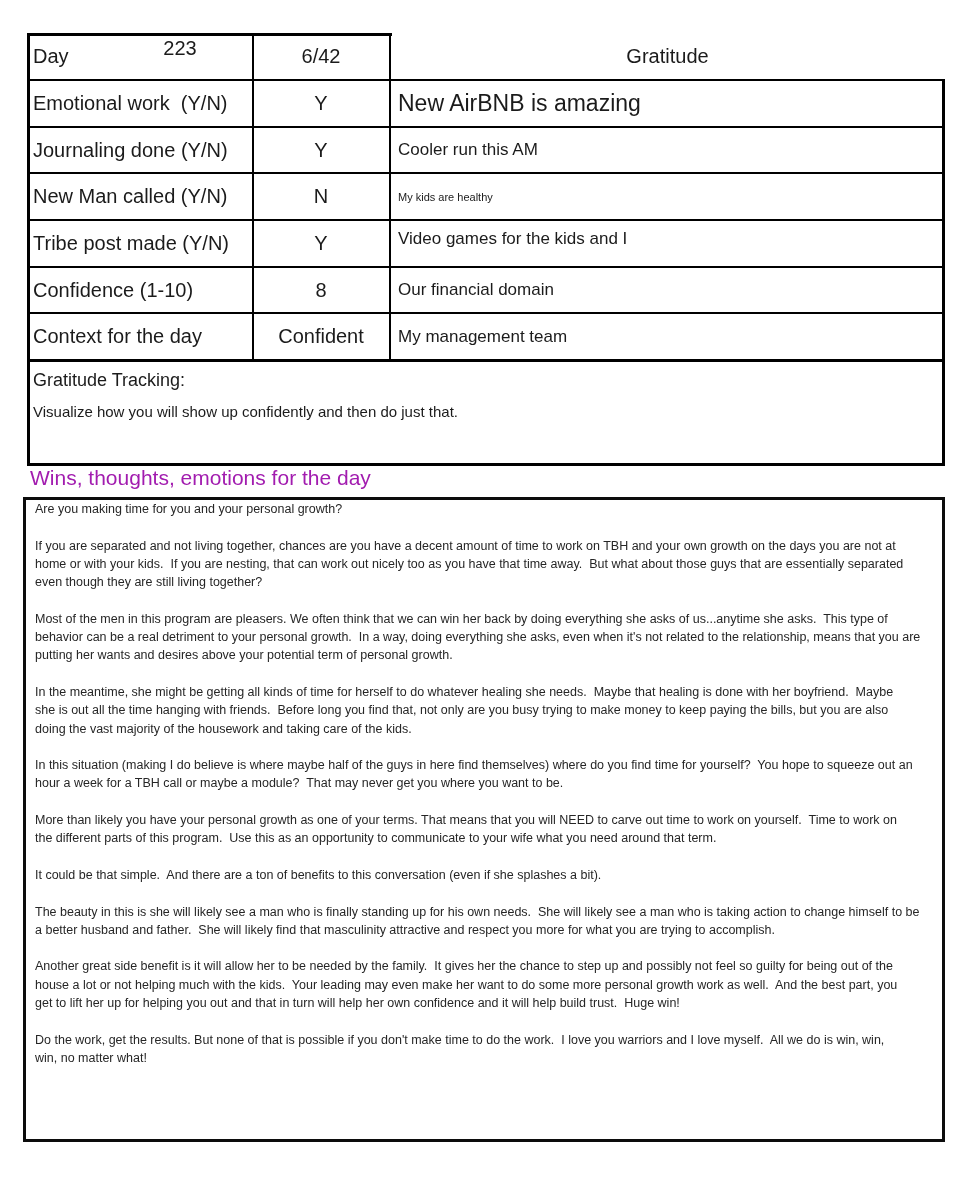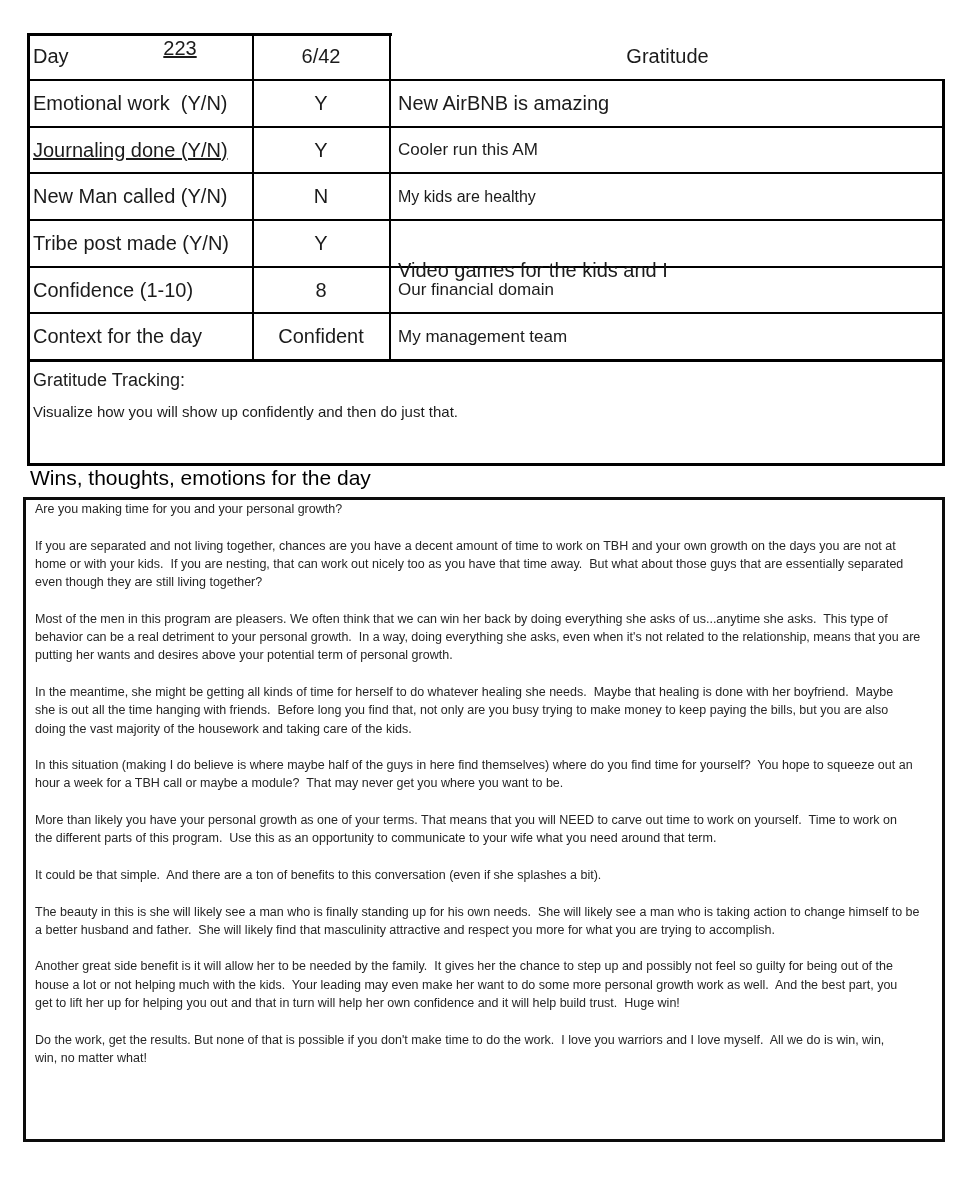--- a/index.html
+++ b/index.html
@@ -6,21 +6,21 @@
   body{
     width:974px;height:1182px;background:#ffffff;position:relative;
     font-family:"Liberation Sans","DejaVu Sans",sans-serif;color:#1b1b1b;
     overflow:hidden;
   }
   .line{position:absolute;background:#000;}
   .cell{position:absolute;display:flex;align-items:center;font-size:20px;white-space:pre;}
   .center{justify-content:center;}
   .sec-title{position:absolute;font-size:18px;}
   .sec-text{position:absolute;font-size:15px;}
-  .wins-heading{position:absolute;left:30px;top:466px;font-size:21px;color:#000000;}
+  .wins-heading{position:absolute;left:30px;top:466px;font-size:21px;color:#a21caf;}
   .wins-box{
     position:absolute;left:23px;top:497px;width:922px;height:645px;
     border:3px solid #0c0c0c;box-sizing:border-box;
     padding:0 0 0 9px;overflow:hidden;
   }
   .para{
     font-size:12.5px;line-height:18.3px;margin:0 0 18.3px 0;
     white-space:pre;color:#262626;
   }
 </style>
@@ -37,49 +37,49 @@
 <div class="line" style="left:27px;top:359px;width:918px;height:3px;"></div>
 <div class="line" style="left:27px;top:463px;width:918px;height:3px;"></div>
 <div class="line" style="left:27px;top:33px;width:3px;height:433px;"></div>
 <div class="line" style="left:252px;top:33px;width:2px;height:328px;"></div>
 <div class="line" style="left:389px;top:33px;width:2px;height:328px;"></div>
 <div class="line" style="left:942px;top:79px;width:3px;height:387px;"></div>
 
 <div class="cell" style="left:33px;top:33px;width:110px;height:46px;">
   <span>Day</span>
 </div>
-<div class="cell center" style="left:138px;top:33px;width:84px;height:30px;text-decoration:underline;">
+<div class="cell center" style="left:138px;top:33px;width:84px;height:30px;">
   <span>223</span>
 </div>
 <div class="cell center" style="left:255px;top:33px;width:132px;height:46px;">
   <span>6/42</span>
 </div>
 <div class="cell center" style="left:392px;top:33px;width:551px;height:46px;">
   <span>Gratitude</span>
 </div>
 
 <div>
   <div class="cell" style="left:33px;top:81px;width:218px;height:45px;text-align:center;"><span>Emotional work  (Y/N)</span></div>
   <div class="cell center" style="left:255px;top:81px;width:132px;height:45px;"><span>Y</span></div>
-  <div class="cell" style="left:398px;top:81px;width:540px;height:45px;font-size:20px;"><span>New AirBNB is amazing</span></div>
+  <div class="cell" style="left:398px;top:81px;width:540px;height:45px;font-size:23px;"><span>New AirBNB is amazing</span></div>
 </div>
 <div>
-  <div class="cell" style="left:33px;top:128px;width:218px;height:44px;text-decoration:underline;"><span>Journaling done (Y/N)</span></div>
+  <div class="cell" style="left:33px;top:128px;width:218px;height:44px;"><span>Journaling done (Y/N)</span></div>
   <div class="cell center" style="left:255px;top:128px;width:132px;height:44px;"><span>Y</span></div>
   <div class="cell" style="left:398px;top:128px;width:540px;height:44px;font-size:17px;"><span>Cooler run this AM</span></div>
 </div>
 <div>
   <div class="cell" style="left:33px;top:174px;width:218px;height:45px;"><span>New Man called (Y/N)</span></div>
   <div class="cell center" style="left:255px;top:174px;width:132px;height:45px;"><span>N</span></div>
-  <div class="cell" style="left:398px;top:174px;width:540px;height:45px;font-size:16px;"><span>My kids are healthy</span></div>
+  <div class="cell" style="left:398px;top:174px;width:540px;height:45px;font-size:11px;"><span>My kids are healthy</span></div>
 </div>
 <div>
   <div class="cell" style="left:33px;top:221px;width:218px;height:45px;"><span>Tribe post made (Y/N)</span></div>
   <div class="cell center" style="left:255px;top:221px;width:132px;height:45px;"><span>Y</span></div>
-  <div class="cell" style="left:398px;top:221px;width:540px;height:35px;font-size:20px;margin-top:32px;"><span>Video games for the kids and I</span></div>
+  <div class="cell" style="left:398px;top:221px;width:540px;height:35px;font-size:17px;"><span>Video games for the kids and I</span></div>
 </div>
 <div>
   <div class="cell" style="left:33px;top:268px;width:218px;height:44px;"><span>Confidence (1-10)</span></div>
   <div class="cell center" style="left:255px;top:268px;width:132px;height:44px;"><span>8</span></div>
   <div class="cell" style="left:398px;top:268px;width:540px;height:44px;font-size:17px;"><span>Our financial domain</span></div>
 </div>
 <div>
   <div class="cell" style="left:33px;top:314px;width:218px;height:45px;"><span>Context for the day</span></div>
   <div class="cell center" style="left:255px;top:314px;width:132px;height:45px;"><span>Confident</span></div>
   <div class="cell" style="left:398px;top:314px;width:540px;height:45px;font-size:17px;"><span>My management team</span></div>

